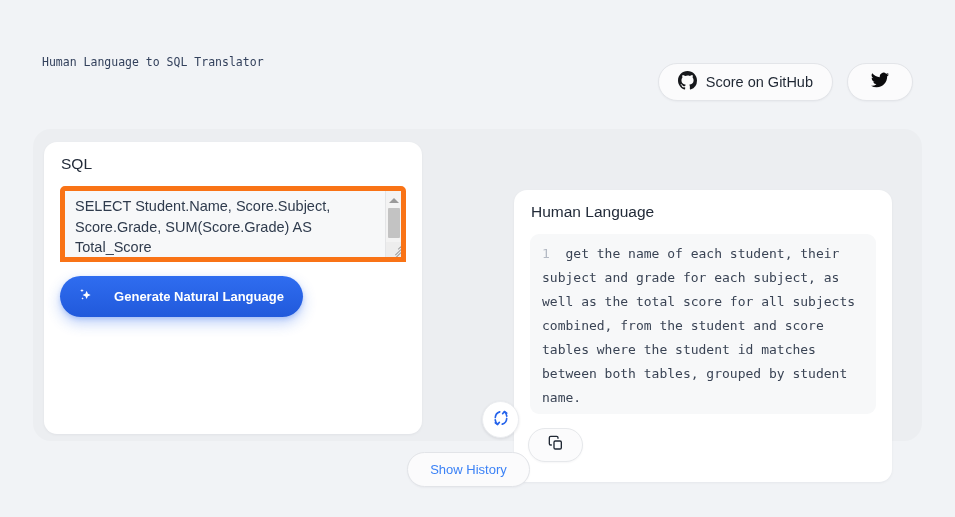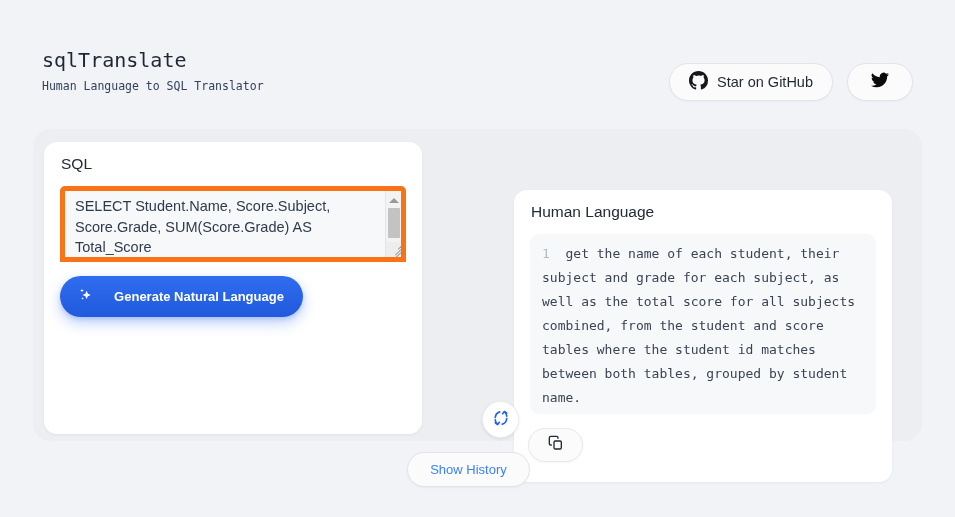--- a/index.html
+++ b/index.html
@@ -242,37 +242,36 @@
     white-space: nowrap;
   }
 </style>
 </head>
 <body>
 
 <div class="page">
 
   <div class="header">
     <div class="brand">
-      <div class="brand-title">sqlTranslate</div>
       <div class="brand-sub">Human Language to SQL Translator</div>
     </div>
 
     <div class="header-actions">
       <div class="pill-btn">
         <span>
           <svg width="19" height="19" viewBox="0 0 16 16" fill="#16181c">
             <path d="M8 0C3.58 0 0 3.58 0 8c0 3.54 2.29 6.53 5.47 7.59.4.07.55-.17.55-.38
             0-.19-.01-.82-.01-1.49-2.01.37-2.53-.49-2.69-.94-.09-.23-.48-.94-.82-1.13-.28-.15-.68-.52-.01-.53.63-.01
             1.08.58 1.23.82.72 1.21 1.87.87 2.33.66.07-.52.28-.87.51-1.07-1.78-.2-3.64-.89-3.64-3.95
             0-.87.31-1.59.82-2.15-.08-.2-.36-1.02.08-2.12 0 0 .67-.21 2.2.82a7.42 7.42 0 0 1 2-.27c.68 0
             1.36.09 2 .27 1.53-1.04 2.2-.82 2.2-.82.44 1.1.16 1.92.08 2.12.51.56.82 1.27.82 2.15 0 3.07-1.87
             3.75-3.65 3.95.29.25.54.73.54 1.48 0 1.07-.01 1.93-.01 2.2 0 .21.15.46.55.38A8.01 8.01 0 0 0 16 8c0-4.42-3.58-8-8-8z"></path>
           </svg>
         </span>
-        <span>Star on GitHub</span>
+        <span>Score on GitHub</span>
       </div>
 
       <div class="icon-pill">
         <span>
           <svg width="18" height="18" viewBox="0 0 24 24" fill="#0b0b0d">
             <path d="M23.95 4.57a10 10 0 0 1-2.82.77 4.96 4.96 0 0 0 2.16-2.72c-.95.56-2 .96-3.12
             1.19a4.92 4.92 0 0 0-8.38 4.48A13.97 13.97 0 0 1 1.64 3.16a4.92 4.92 0 0 0 1.52 6.57 4.9 4.9 0
             0 1-2.23-.62v.06a4.92 4.92 0 0 0 3.95 4.83 4.96 4.96 0 0 1-2.22.08 4.93 4.93 0 0 0 4.6 3.42A9.87
             9.87 0 0 1 0 19.54a13.94 13.94 0 0 0 7.55 2.21c9.06 0 14-7.5 14-14v-.64c.96-.7 1.8-1.56 2.46-2.54z"></path>
           </svg>

